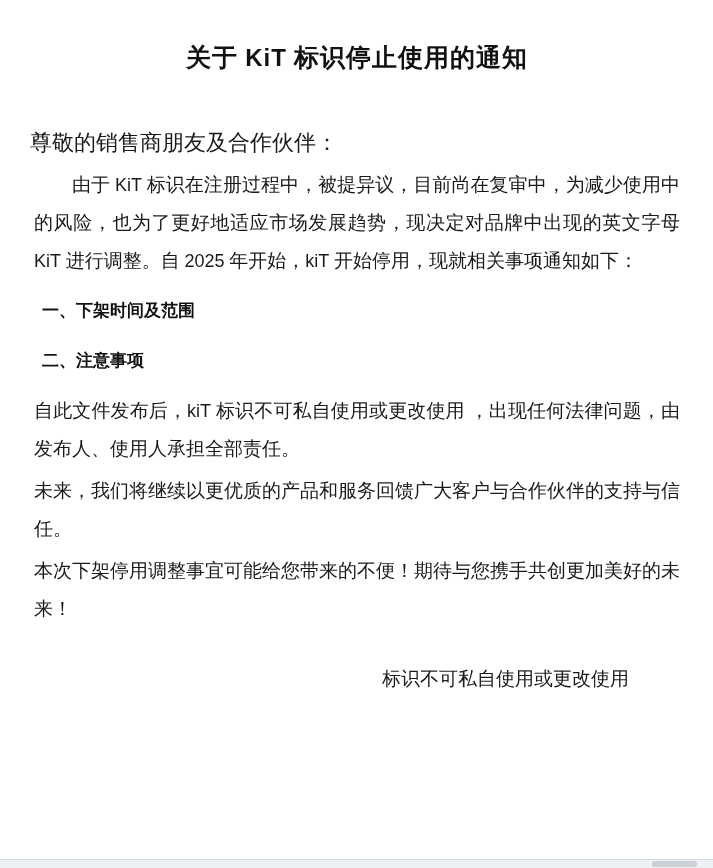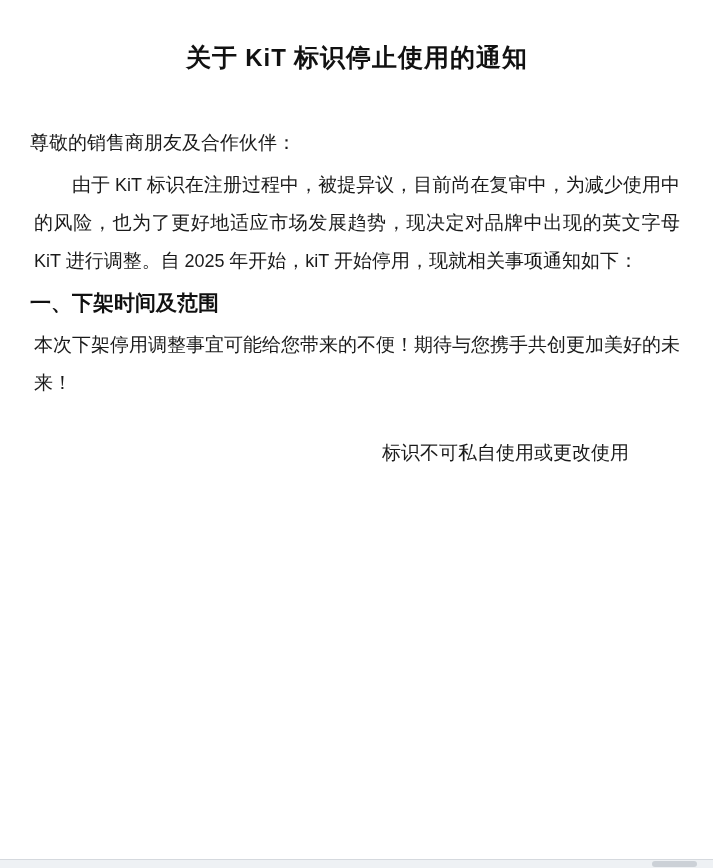--- a/index.html
+++ b/index.html
@@ -26,35 +26,35 @@
     margin: 0;
     font-size: 25px;
     line-height: 36px;
     font-weight: bold;
     text-align: center;
     letter-spacing: 1px;
     color: #111111;
   }
   .greeting {
     margin: 48px 0 0 0;
-    font-size: 19px;
+    font-size: 22px;
     line-height: 38px;
   }
   .par {
     margin: 4px;
     font-size: 19px;
     line-height: 38px;
     text-align: justify;
   }
   .indent {
     text-indent: 2em;
   }
   .heading {
-    margin: 0;
-    font-size: 21px;
+    margin: 12px;
+    font-size: 17px;
     line-height: 38px;
     font-weight: bold;
     font-family: "Liberation Sans", "DejaVu Sans", sans-serif;
     color: #111111;
   }
   .signature {
     margin-top: 32px;
   }
   .sig-line {
     margin: 0;
@@ -100,23 +100,26 @@
   <h1 class="title">关于 <span class="lat">KiT</span> 标识停止使用的通知</h1>
 
   <p class="greeting">尊敬的销售商朋友及合作伙伴：</p>
 
   <p class="par indent">由于 <span class="lat">KiT</span> 标识在注册过程中，被提异议，目前尚在复审中，为减少使用中的风险，也为了更好地适应市场发展趋势，现决定对品牌中出现的英文字母 <span class="lat">KiT</span> 进行调整。自 <span class="lat">2025</span> 年开始，<span class="lat">kiT</span> 开始停用，现就相关事项通知如下：</p>
 
   <p class="heading">一、下架时间及范围</p>
 
 
 
+  <p class="heading">二、注意事项</p>
+
+  <p class="par">自此文件发布后，<span class="lat">kiT</span> 标识不可私自使用或更改使用 ，出现任何法律问题，由发布人、使用人承担全部责任。</p>
 
 
-
+  <p class="par">未来，我们将继续以更优质的产品和服务回馈广大客户与合作伙伴的支持与信任。</p>
 
   <p class="par">本次下架停用调整事宜可能给您带来的不便！期待与您携手共创更加美好的未来！</p>
 
   <div class="signature">
     <p class="sig-line sig-company">标识不可私自使用或更改使用</p>
   </div>
 
 </div>
 
 <div class="hscroll-track">

